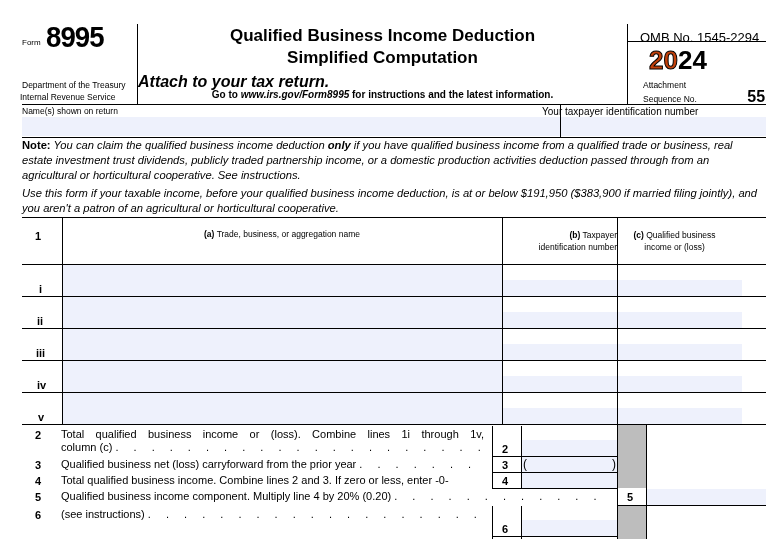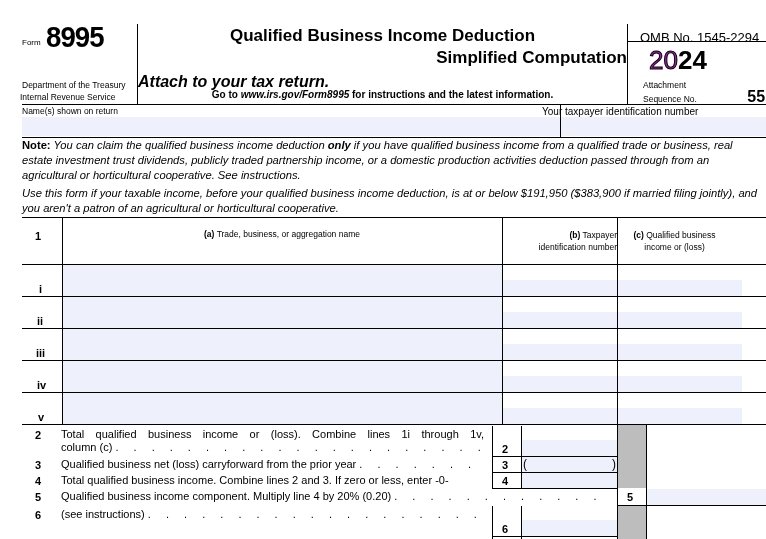--- a/index.html
+++ b/index.html
@@ -18,31 +18,31 @@
 
 <div>
   <span class="t" style="left:22px;top:38px;font-size:8px;">Form</span>
   <span class="t" style="left:46px;top:20px;font-size:30px;font-weight:bold;letter-spacing:-1px;transform:scaleX(0.92);transform-origin:left;">8995</span>
   <span class="t" style="left:22px;top:80px;font-size:8.5px;">Department of the Treasury</span>
   <span class="t" style="left:20px;top:92px;font-size:8.5px;">Internal Revenue Service</span>
 
   <div class="vl" style="left:137px;top:24px;height:80px;"></div>
 
   <div class="t" style="left:138px;width:489px;text-align:center;top:26px;font-size:17px;font-weight:bold;">Qualified Business Income Deduction</div>
-  <div class="t" style="left:138px;width:489px;text-align:right;top:48px;font-size:17px;font-weight:bold;">Simplified Computation</div>
+  <div class="t" style="left:138px;width:489px;text-align:center;top:48px;font-size:17px;font-weight:bold;">Simplified Computation</div>
   <div class="t" style="left:138px;width:489px;text-align:left;top:73px;font-size:16px;font-weight:bold;font-style:italic;">Attach to your tax return.</div>
   <div class="t" style="left:138px;width:489px;text-align:center;top:89px;font-size:10px;font-weight:bold;">
     <span>Go to </span><i>www.irs.gov/Form8995</i><span> for instructions and the latest information.</span>
   </div>
 
   <div class="vl" style="left:627px;top:24px;height:80px;"></div>
   <span class="t" style="left:640px;top:30px;font-size:13px;">OMB No. 1545-2294</span>
   <div class="hl" style="left:627px;top:41px;width:139px;"></div>
   <div class="t" style="left:649px;top:45px;font-size:26px;font-weight:bold;">
-    <span style="color:#a21caf;-webkit-text-stroke:1px #000;font-weight:normal;">20</span><span>24</span>
+    <span style="color:#c2410c;-webkit-text-stroke:1px #000;font-weight:bold;">20</span><span>24</span>
   </div>
   <span class="t" style="left:643px;top:80px;font-size:8.5px;">Attachment</span>
   <span class="t" style="left:643px;top:88px;font-size:8.5px;">
     <span>Sequence No.</span>
     <b style="font-size:16px;margin-left:48px;">55</b>
   </span>
 </div>
 
 <div class="hl" style="left:22px;top:104px;width:744px;"></div>
 

